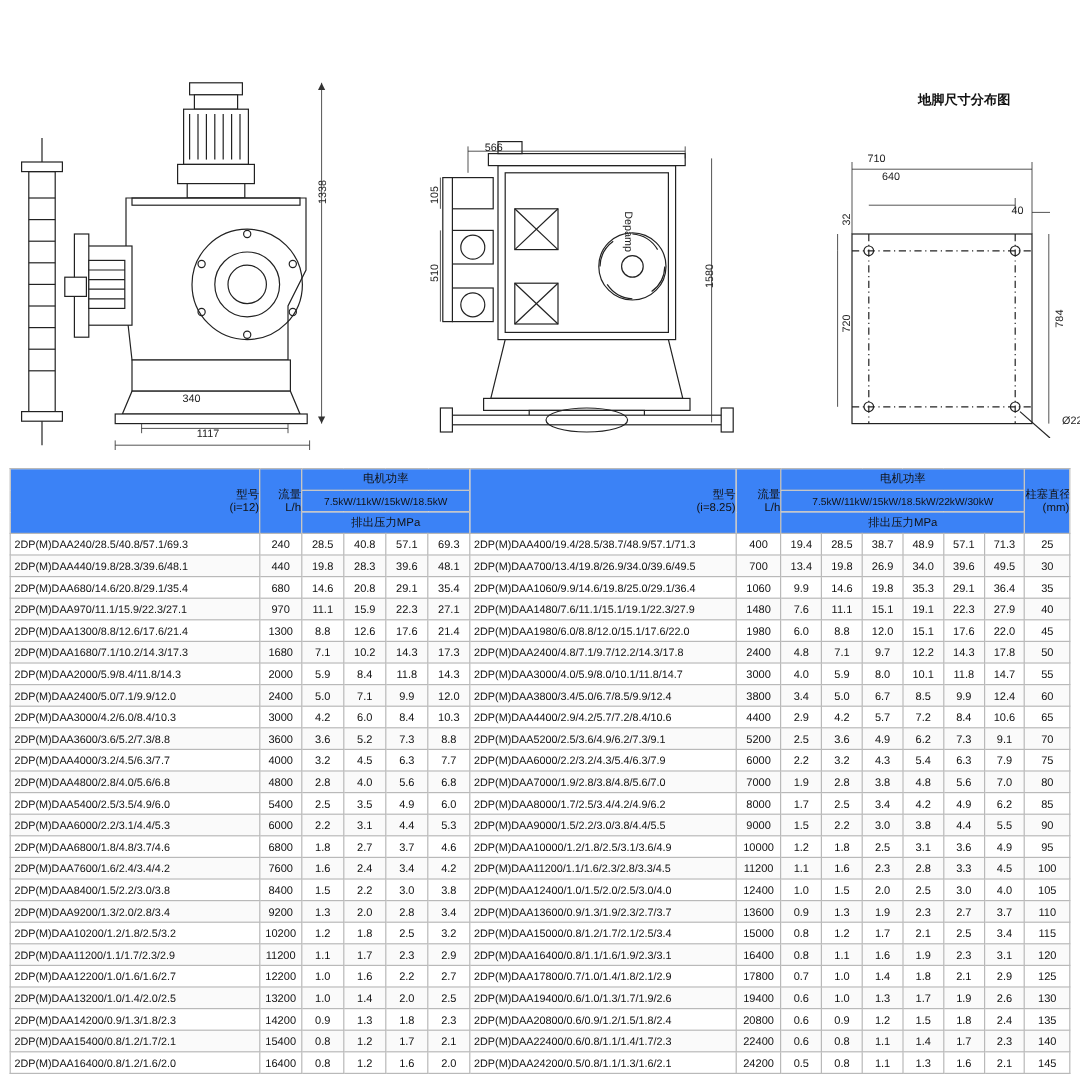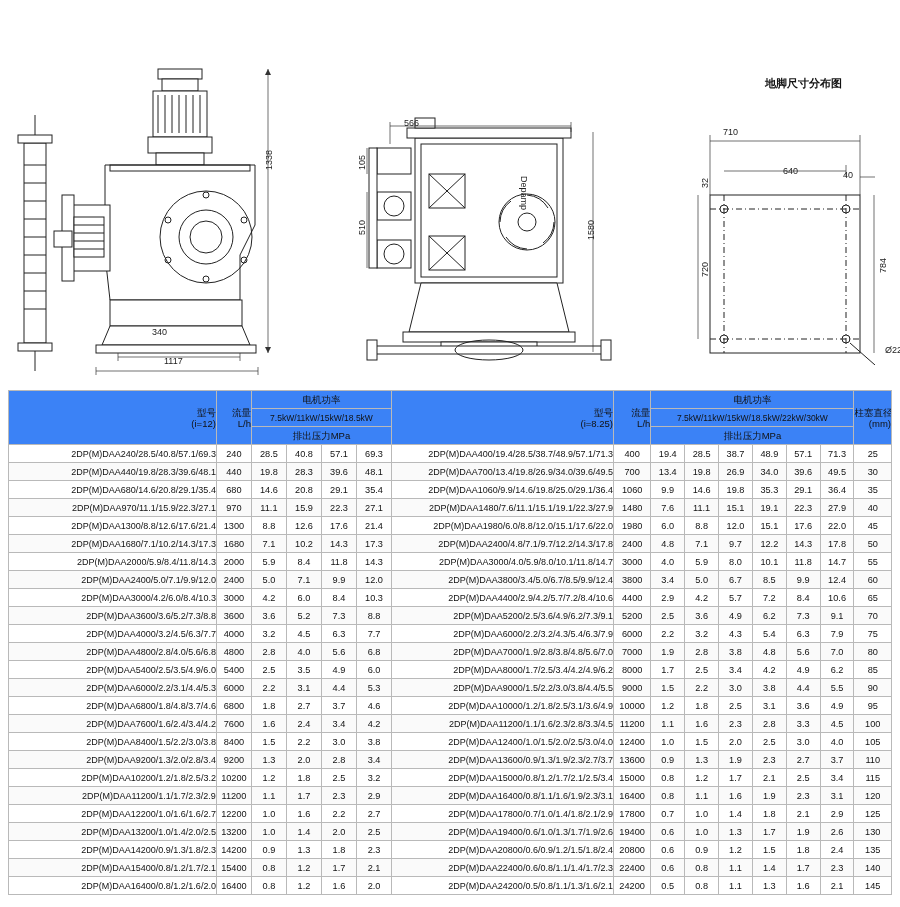--- a/index.html
+++ b/index.html
@@ -43,21 +43,21 @@
     white-space:nowrap;
   }
   thead th{
     background:#3b82f6;
     font-weight:normal;
     font-size:9.5px;
   }
   .hdr-model{height:52px;}
   .hdr-flow{height:52px;}
   .hdr-dia{height:52px;}
-  .model-cell{text-align:right;padding-left:3px;font-size:9px;}
+  .model-cell{text-align:left;padding-left:3px;font-size:9px;}
   tbody tr:nth-child(even) td{background:#fafafa;}
   tbody tr:nth-child(odd) td{background:#ffffff;}
   .small{font-size:8.5px;}
   .two-line{line-height:11px;display:block;text-align:right;}
 </style>
 </head>
 <body>
 
 <div class="drawings">
 
@@ -217,21 +217,21 @@
       <line x1="64" y1="56" x2="186" y2="56"></line>
       <line x1="186" y1="50" x2="186" y2="62"></line>
       <line x1="200" y1="62" x2="215" y2="62"></line>
       <line x1="38" y1="80" x2="38" y2="94"></line>
       <line x1="38" y1="94" x2="38" y2="224"></line>
       <line x1="214" y1="80" x2="214" y2="238"></line>
     </g>
   </svg>
 
   <div class="lbl" style="left:723px;top:127px;">710</div>
-  <div class="lbl" style="left:735px;top:166px;margin-left:48px;">640</div>
+  <div class="lbl" style="left:735px;top:142px;">640</div>
   <div class="lbl" style="left:843px;top:170px;">40</div>
   <div class="lbl v" style="left:700px;top:178px;">32</div>
   <div class="lbl v" style="left:700px;top:262px;">720</div>
   <div class="lbl v" style="left:878px;top:258px;">784</div>
   <div class="lbl" style="left:885px;top:345px;">Ø22</div>
 </div>
 
 <div class="tablewrap">
 <table>
   <colgroup>

